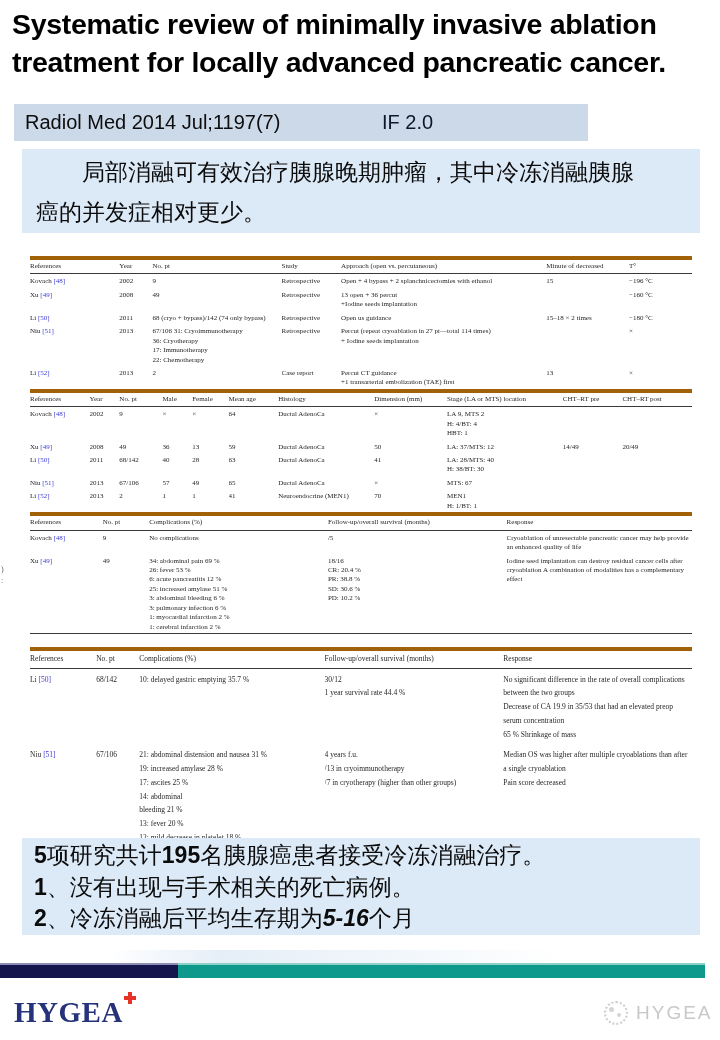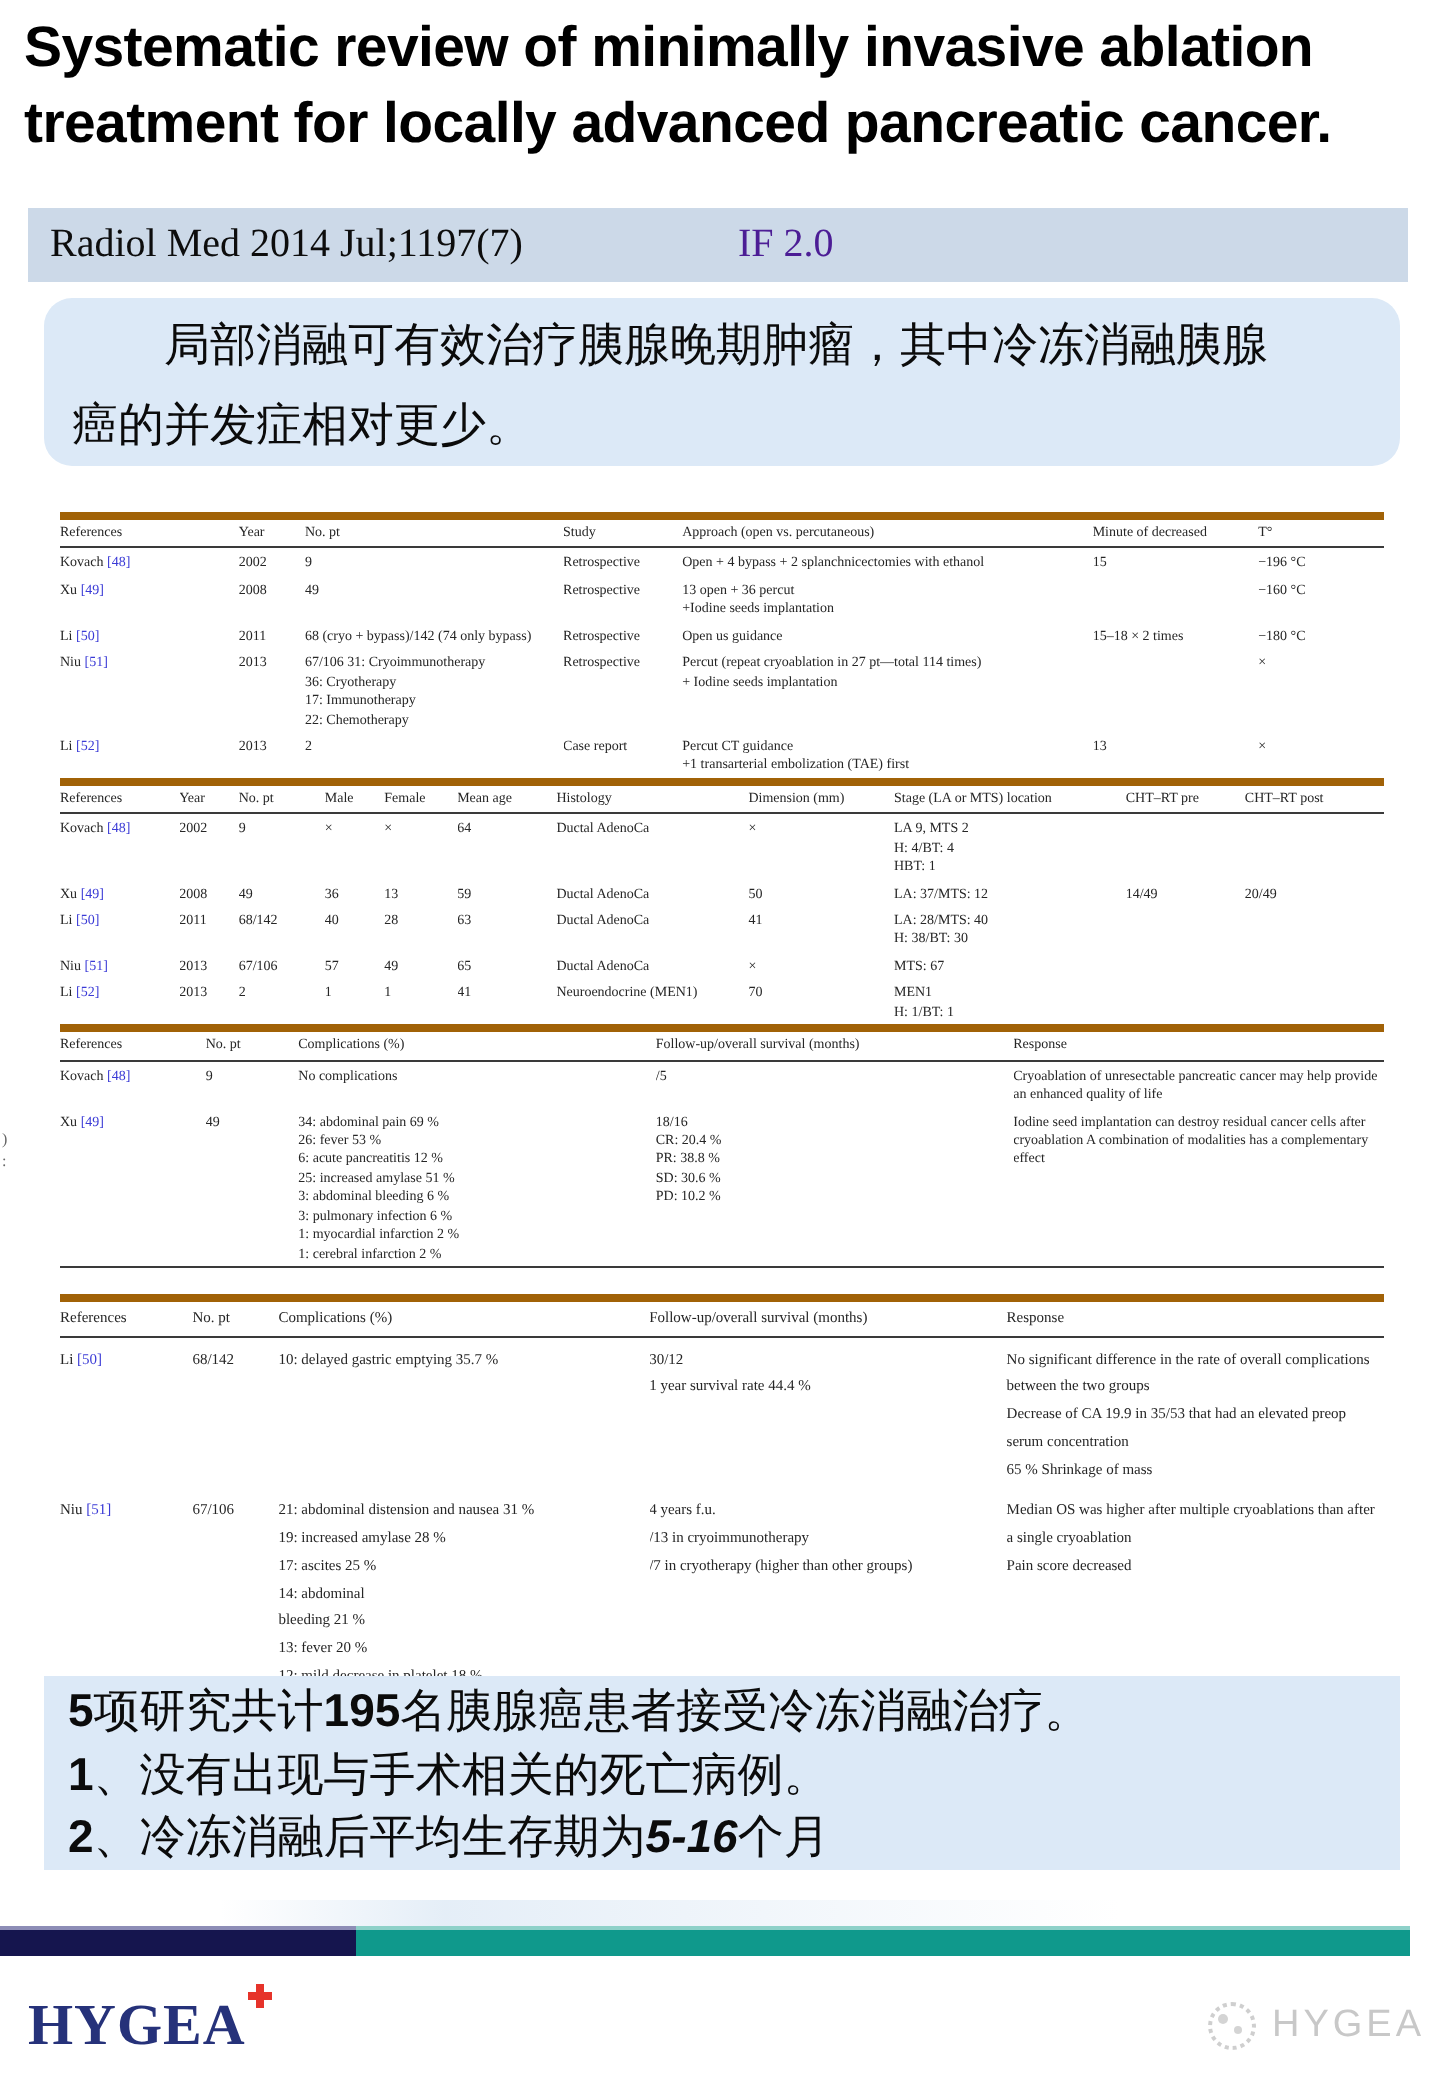--- a/index.html
+++ b/index.html
@@ -4,27 +4,27 @@
 <style>
   html,body { margin:0; padding:0; background:#ffffff; }
   .page { position:relative; width:720px; height:1040px; background:#ffffff; overflow:hidden;
           font-family:"Liberation Sans", sans-serif; }
 
   .title { position:absolute; left:12px; top:6px; width:700px; margin:0;
            font-family:"Liberation Sans", sans-serif; font-weight:bold;
            font-size:28.5px; line-height:1.32; letter-spacing:-0.3px; color:#000;
            white-space:pre-line; }
 
-  .citebar { position:absolute; left:14px; top:104px; width:690px; height:37px;
-             background:#ccd9e8;font-family:Liberation Serif, serif; }
+  .citebar { position:absolute; left:14px; top:104px; width:574px; height:37px;
+             background:#ccd9e8; }
   .cite-j  { position:absolute; left:11px; top:0; line-height:37px; font-size:20px; color:#0d0d0d; }
-  .cite-if { position:absolute; left:355px; top:0; line-height:37px; font-size:20px; color:#4c1d95; }
+  .cite-if { position:absolute; left:368px; top:0; line-height:37px; font-size:20px; color:#0f172a; }
 
   .box { position:absolute; left:22px; width:678px; background:#dce9f7; box-sizing:border-box; }
-  .box-top { top:149px; height:84px; padding:3px 12px 0 14px;border-radius:14px; }
+  .box-top { top:149px; height:84px; padding:3px 12px 0 14px; }
   .box-top .cjk { font-size:23px; line-height:40px; color:#0b0b0b; white-space:pre-line; }
   .box-bottom { top:838px; height:97px; padding:2px 12px 0 12px; }
   .box-bottom .line { font-size:23px; line-height:31.5px; color:#0b0b0b; }
   .cjk { font-family:"Liberation Sans","DejaVu Sans",sans-serif; }
 
   .figure { position:absolute; left:30px; top:256px; width:662px; }
   .caption { font-family:"Liberation Serif", serif; font-size:7.5px; color:#222;
              margin:0 0 6px 2px; white-space:nowrap; overflow:hidden; }
   .cap-b { font-weight:bold; margin-right:3px; }
   .ptable { width:100%; border-collapse:collapse; table-layout:fixed;

